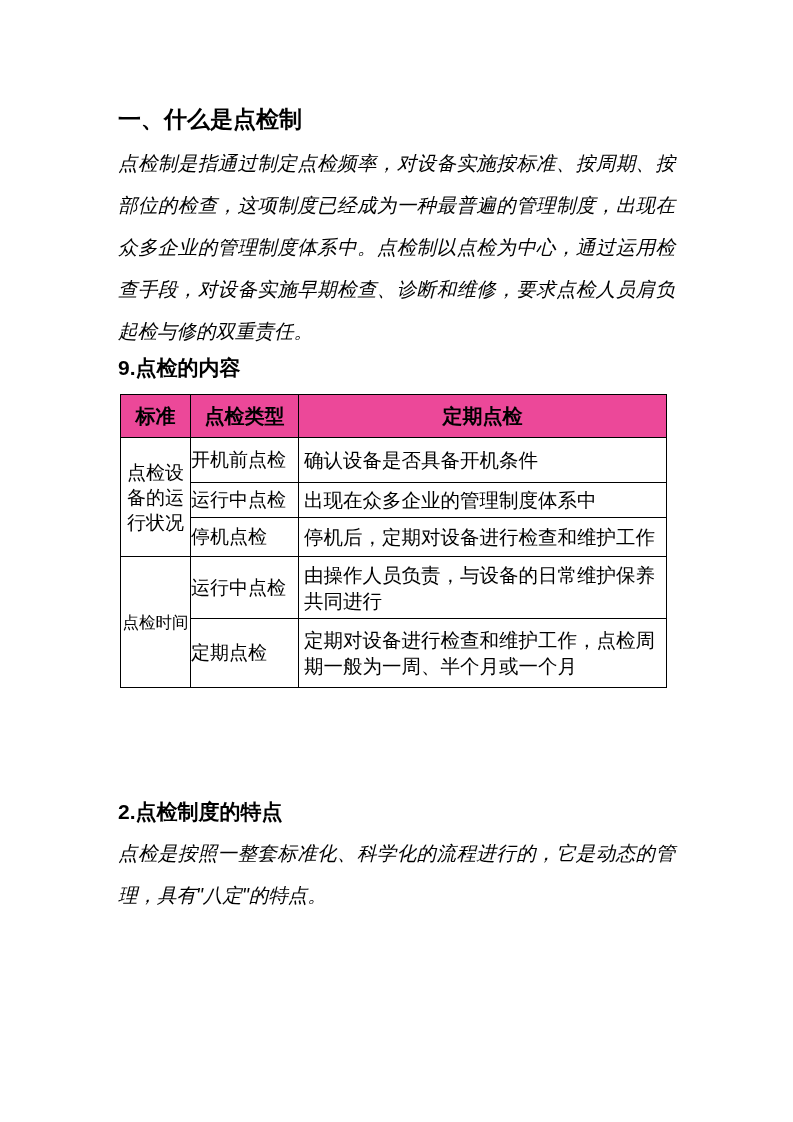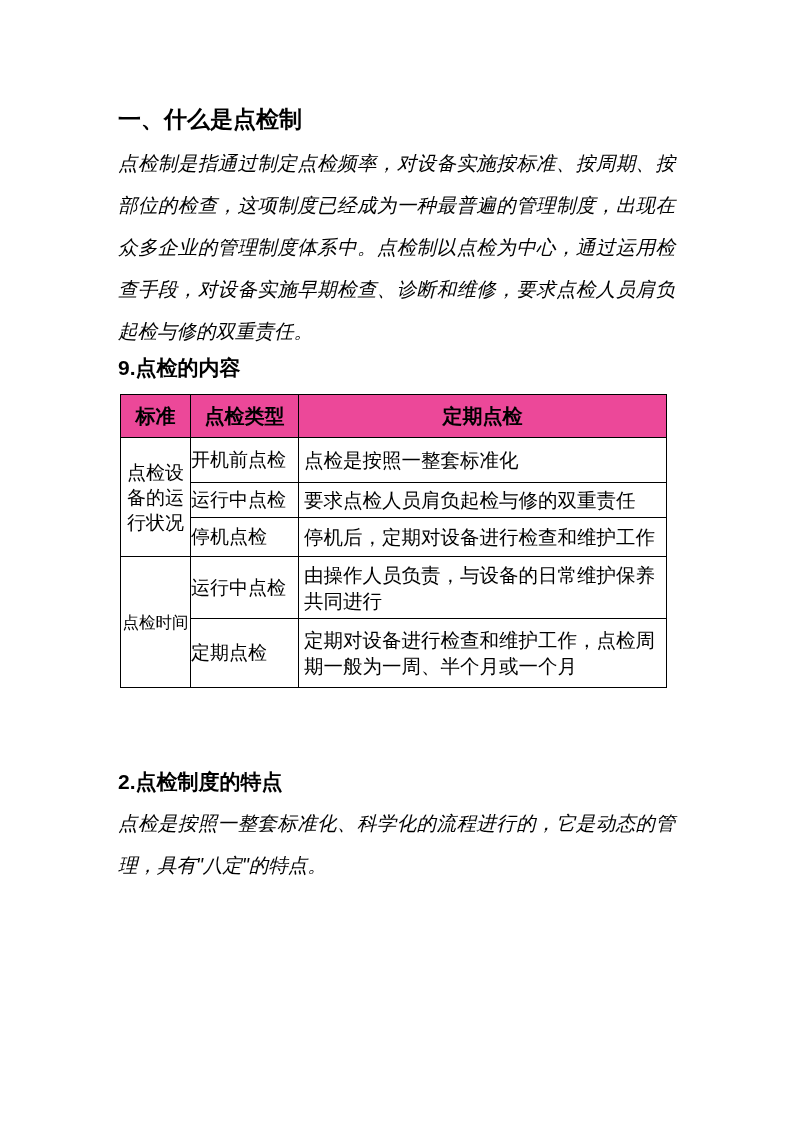--- a/index.html
+++ b/index.html
@@ -26,21 +26,21 @@
     text-justify: inter-ideograph;
     font-style: italic;
   }
   .h-sub1 {
     margin-top: 2px;
     font-size: 21px;
     line-height: 28px;
     font-weight: bold;
   }
   .h-sub2 {
-    margin-top: 80px;
+    margin-top: 110px;
     font-size: 21px;
     line-height: 28px;
     font-weight: bold;
   }
   .para2 { margin-top: 6px; }
 
   table.inspect {
     margin: 12px 0 0 2px;
     width: 546px;
     border-collapse: collapse;
@@ -107,25 +107,25 @@
       <tr class="row-header">
         <th>标准</th>
         <th>点检类型</th>
         <th>定期点检</th>
       </tr>
     </thead>
     <tbody>
       <tr class="row-1">
         <td class="col-standard" rowspan="3">点检设备的运行状况</td>
         <td class="col-type">开机前点检</td>
-        <td class="col-content">点检是按照一整套标准化</td>
+        <td class="col-content">确认设备是否具备开机条件</td>
       </tr>
       <tr class="row-2">
         <td class="col-type">运行中点检</td>
-        <td class="col-content">要求点检人员肩负起检与修的双重责任</td>
+        <td class="col-content">出现在众多企业的管理制度体系中</td>
       </tr>
       <tr class="row-3">
         <td class="col-type">停机点检</td>
         <td class="col-content">停机后，定期对设备进行检查和维护工作</td>
       </tr>
       <tr class="row-4">
         <td class="col-standard cell-time" rowspan="2">点检时间</td>
         <td class="col-type">运行中点检</td>
         <td class="col-content">由操作人员负责，与设备的日常维护保养共同进行</td>
       </tr>

